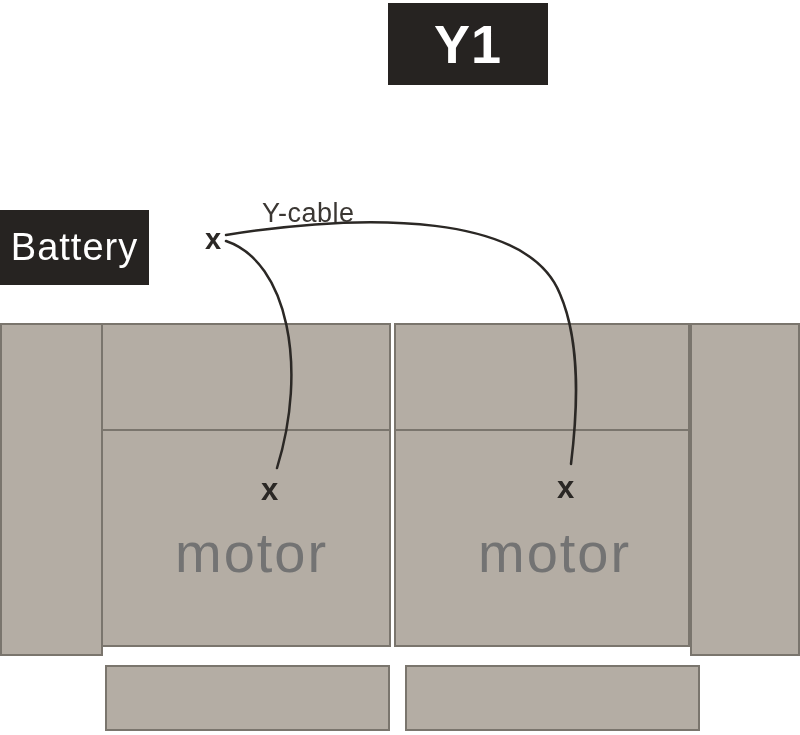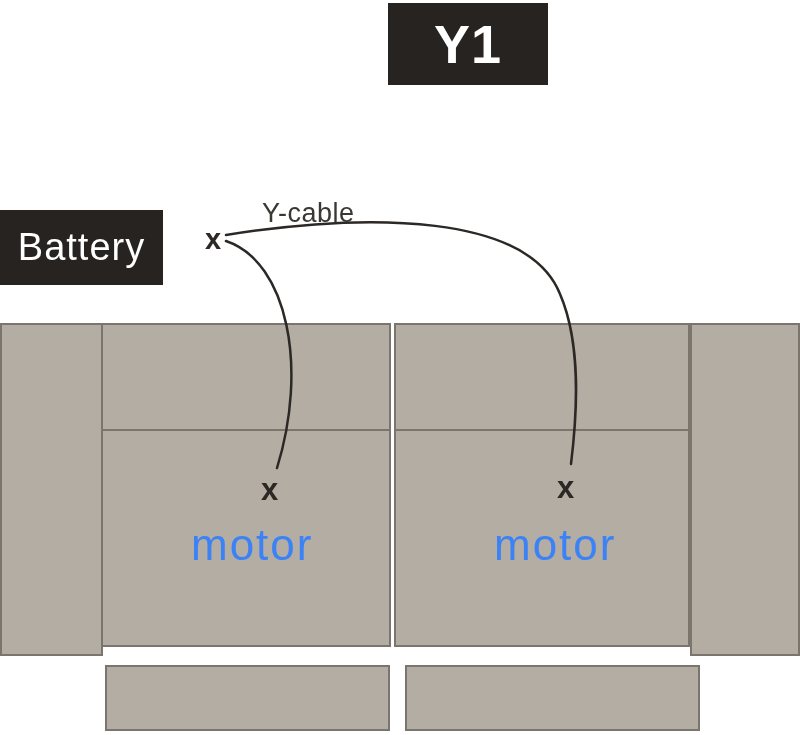--- a/index.html
+++ b/index.html
@@ -33,21 +33,21 @@
     top: 3px;
     width: 160px;
     height: 82px;
     font-size: 54px;
     font-weight: 700;
     margin-left: 48px;
   }
   .battery-box {
     left: 0px;
     top: 210px;
-    width: 163px;
+    width: 149px;
     height: 75px;
     font-size: 38px;
     font-weight: 400;
   }
 
   
   .sofa-part {
     position: absolute;
     background: #b4ada4;
     border: 2px solid #7a756d;
@@ -94,24 +94,23 @@
     font-weight: 700;
     line-height: 1;
   }
   .x-battery { left: 205px; top: 225px; font-size: 29px; }
   .x-motor-left  { left: 261px; top: 474px; font-size: 31px; }
   .x-motor-right { left: 557px; top: 472px; font-size: 31px; }
 
   .motor-label {
     position: absolute;
     z-index: 3;
-    color: #3b82f6;
-    font-size: 44px;
+    color: #737373;
+    font-size: 56px;
     letter-spacing: 2px;
-    margin-left: 16px;
   }
   .motor-left  { left: 175px; top: 520px; }
   .motor-right { left: 478px; top: 520px; }
 </style>
 </head>
 <body>
 
 <div class="canvas">
 
   <div class="sofa-part armrest-left"></div>

